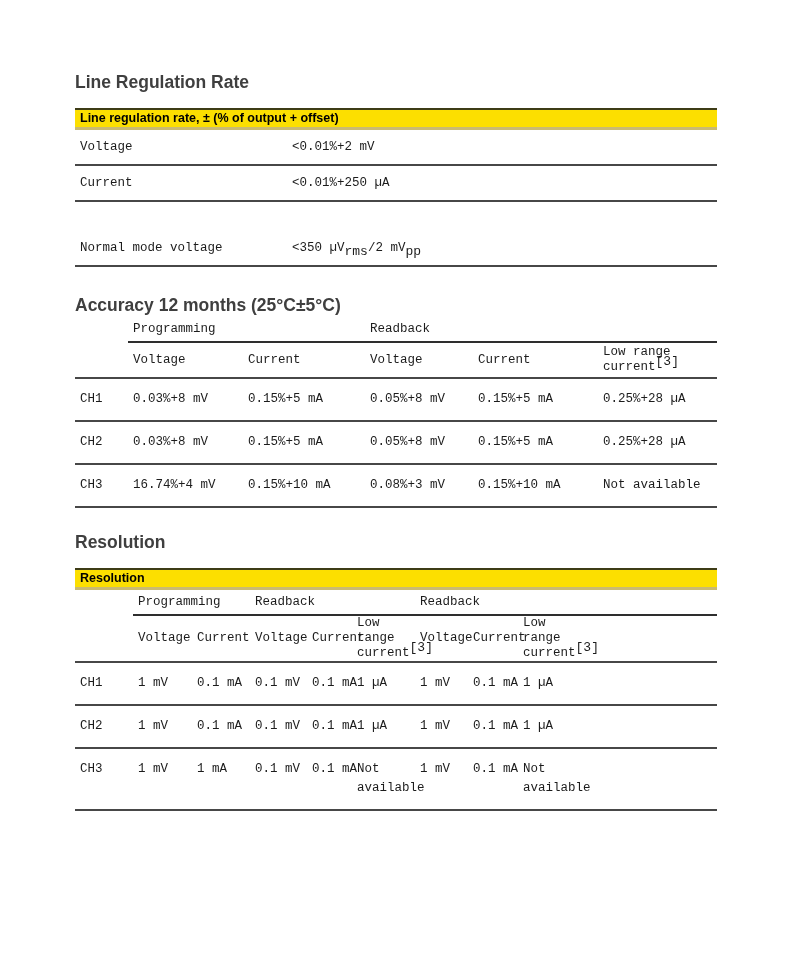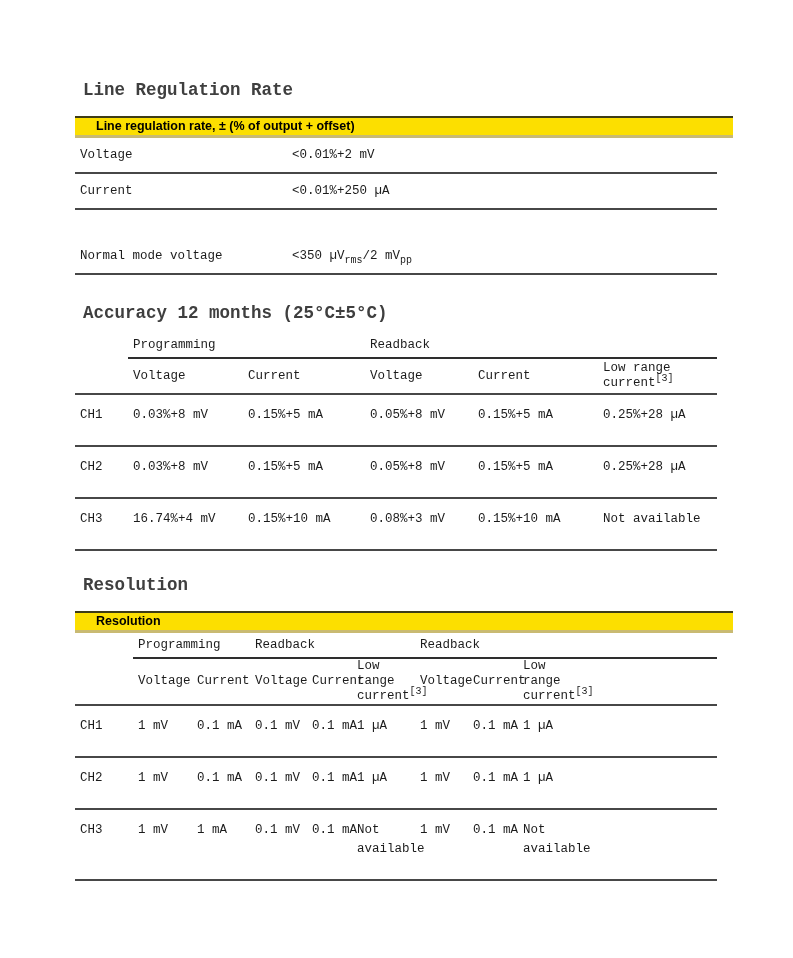--- a/index.html
+++ b/index.html
@@ -5,42 +5,42 @@
   html,body{margin:0;padding:0;background:#ffffff;}
   body{font-family:"Liberation Sans","DejaVu Sans",sans-serif;color:var(--body-text,#1c1c1c);}
   .page{width:793px;height:958px;background:#fff;box-sizing:border-box;padding:0 76px 0 75px;overflow:hidden;}
   section.spec{margin:0;}
   #sec-0{padding-top:71px;}
   #sec-1{margin-top:29px;}
   #sec-2{margin-top:27px;}
   #sec-3{margin-top:23px;}
   h2.sec-heading{
     font-size:17.5px;font-weight:bold;color:var(--heading-text,#3f3f3f);
-    margin:8px;line-height:23px;font-family:Liberation Mono, monospace;
+    margin:0;line-height:23px;
   }
   .bar{
     margin-top:14px;
     background:var(--accent-yellow,#fcdf00);
     border-top:2px solid var(--bar-top,#3e3c16);
     border-bottom:3px solid var(--bar-bottom,#c9ba72);
-    height:17px;line-height:17px;padding-left:21px;
+    height:17px;line-height:17px;padding-left:5px;
     font-weight:bold;font-size:12.5px;color:#000;
     width:637px;box-sizing:content-box;
   }
   table{border-collapse:collapse;width:642px;table-layout:fixed;font-size:12.5px;color:var(--body-text,#1c1c1c);font-family:Liberation Mono, monospace;}
   td{padding:0 2px 0 5px;text-align:left;}
   
   .kv td{height:34px;border-bottom:2px solid var(--rule,#474747);vertical-align:middle;}
   
   .grid .grp-row td{height:24px;vertical-align:middle;white-space:nowrap;margin-top:6px;}
   .grid .grp-row td.u{border-bottom:2px solid #2e2e2e;}
   .grid .sub-row td{height:34px;vertical-align:middle;border-bottom:2px solid var(--rule,#474747);line-height:15px;padding-right:0;}
-  .grid .data-row td{border-bottom:2px solid var(--rule,#474747);vertical-align:top;padding-top:11px;padding-bottom:20px;line-height:19px;white-space:nowrap;}
+  .grid .data-row td{border-bottom:2px solid var(--rule,#474747);vertical-align:top;padding-top:11px;padding-bottom:11px;line-height:19px;white-space:nowrap;}
   .grid .data-row td.wrap{white-space:normal;}
-  sub,sup{font-size:10px;line-height:0;}
+  sub,sup{font-size:13px;line-height:0;}
 </style>
 </head>
 <body>
 
 <div class="page">
 
   <section class="spec" id="sec-0">
     <h2 class="sec-heading">Line Regulation Rate</h2>
     <div class="bar"><span>Line regulation rate, ± (% of output + offset)</span></div>
     <table class="kv">

